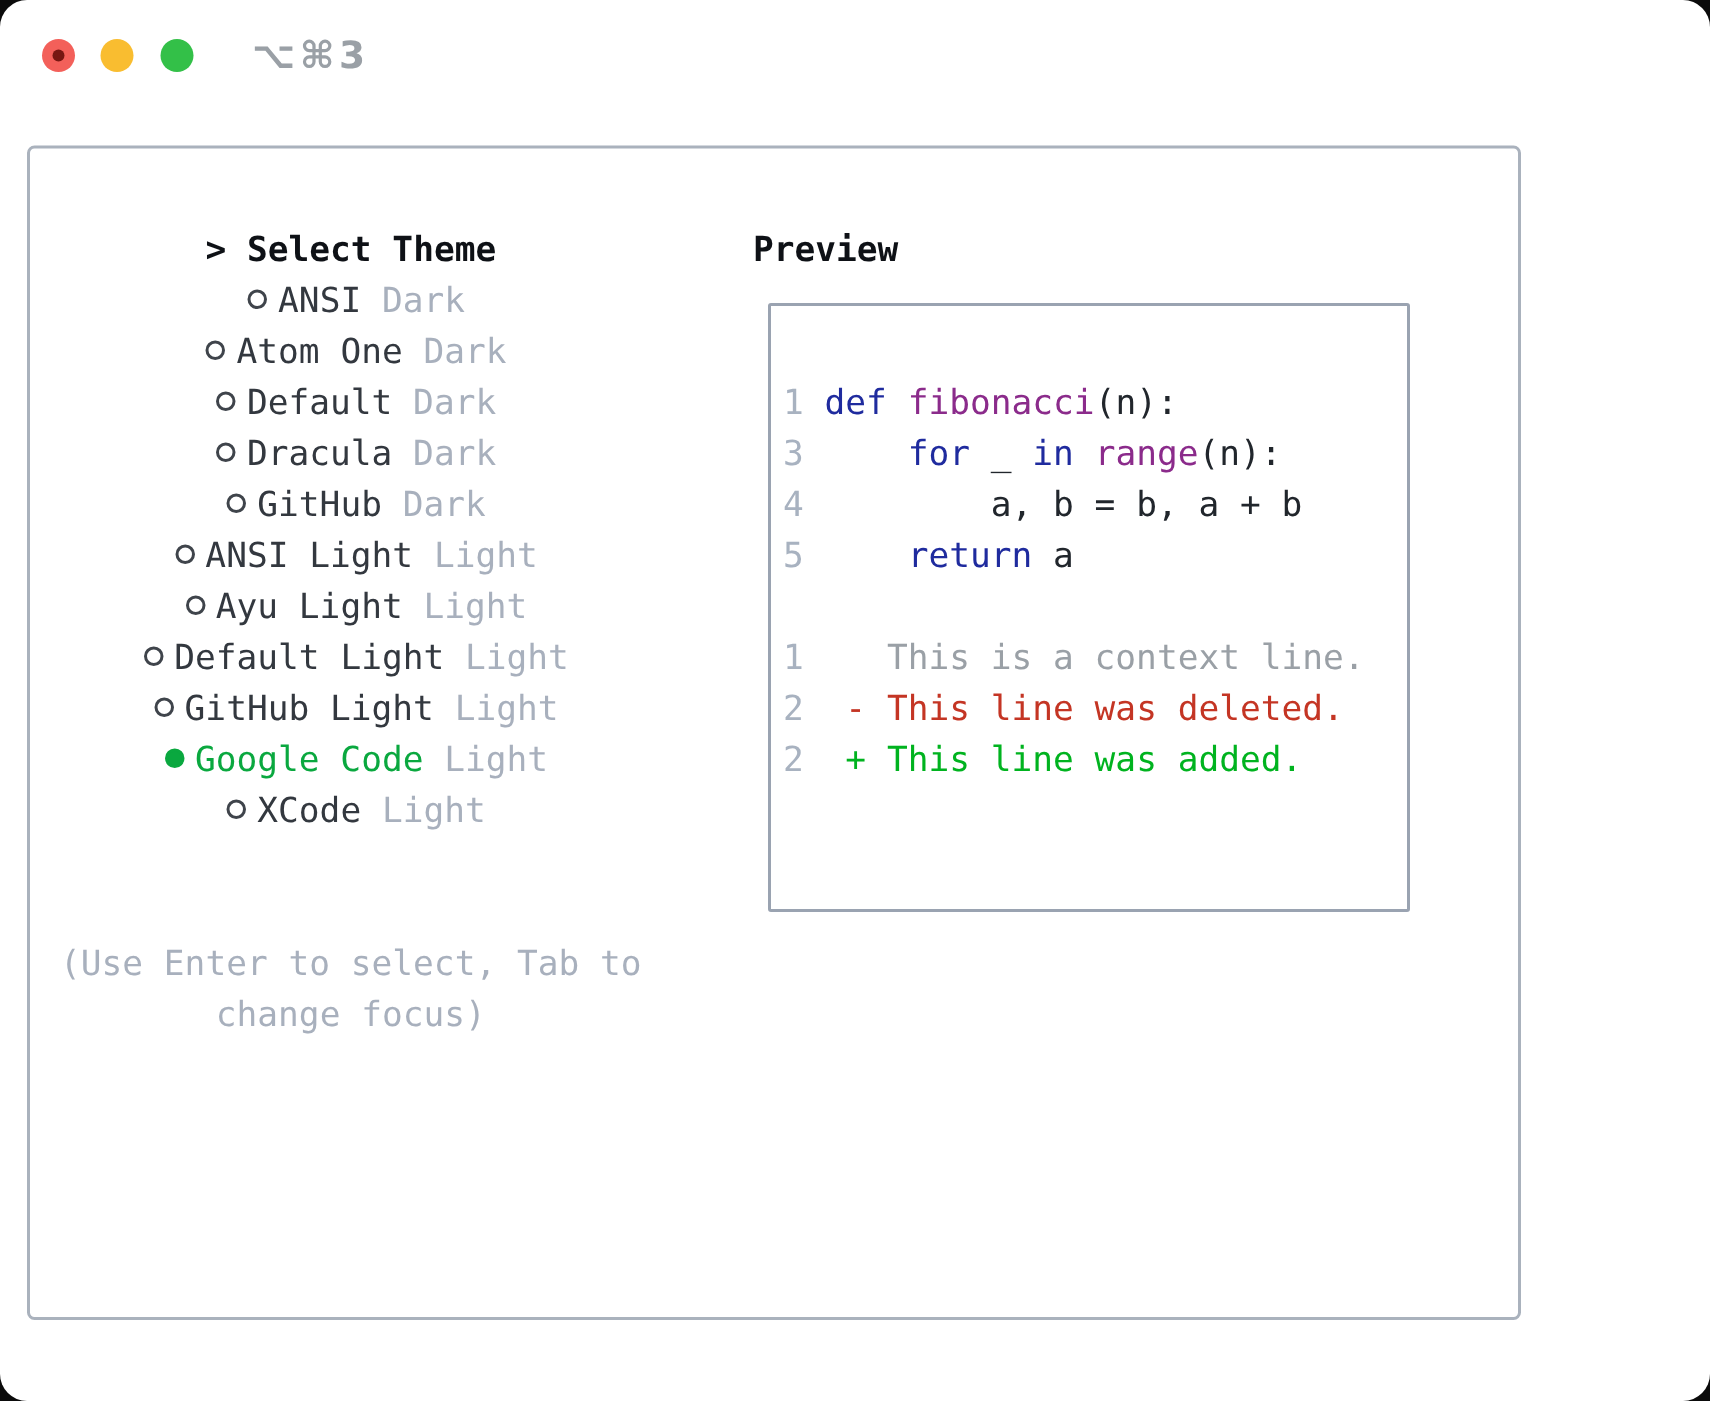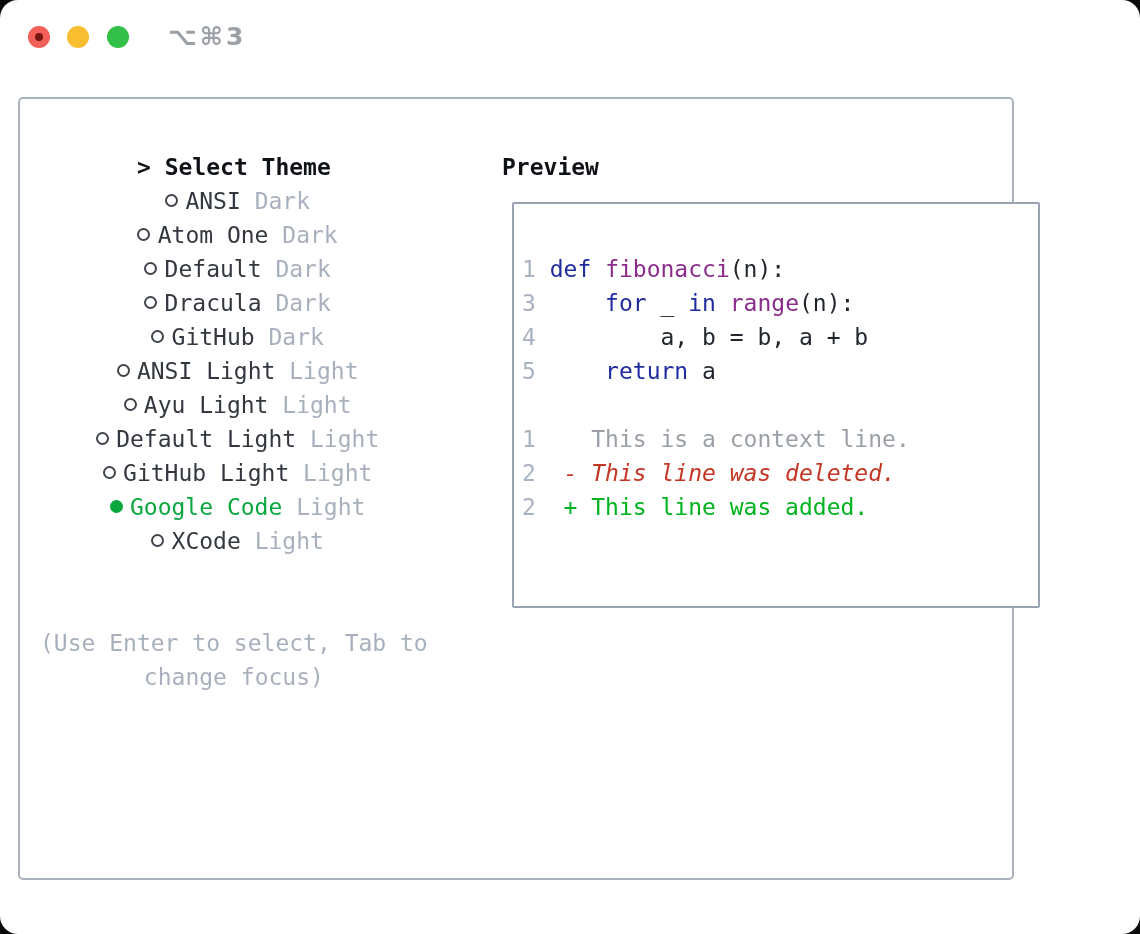--- a/index.html
+++ b/index.html
@@ -40,32 +40,32 @@
     border: 2px solid #3f444b; vertical-align: middle; margin-bottom: 4px;
   }
   .dot.sel { border-color: var(--accent-green); background: var(--accent-green); }
   .tname { color: var(--text); }
   .tname.selgreen { color: var(--accent-green); }
   .ttag { color: var(--muted); }
   .hint { color: var(--muted); }
   
   .preview-label { position: absolute; left: 482px; top: 51px; }
   .preview-box {
-    position: absolute; left: 492px; top: 103px; width: 528px; height: 406px;
+    position: absolute; left: 492px; top: 103px; width: 428px; height: 406px;
     border: 2px solid var(--preview-border); border-radius: 2px; background: #fff;
   }
   .preview-lines { position: absolute; left: 8px; top: 48px; }
   .pline { height: 34px; line-height: 34px; font-size: 23px; white-space: pre; }
   .ln   { color: var(--lineno); }
   .kw   { color: var(--kw); }
   .fn   { color: var(--fn); }
   .lit  { color: var(--lit); }
   .pl   { color: var(--code-plain); }
   .ctx  { color: var(--diff-context); }
-  .del  { color: var(--diff-deleted); font-style: italic; }
+  .del  { color: var(--diff-deleted); }
   .add  { color: var(--diff-added); margin-top: 27px; }
 </style>
 </head>
 <body>
 
 <div class="window">
 
   <div class="titlebar">
     <div class="tl tl-red">
       <div class="inner-dot"></div>

